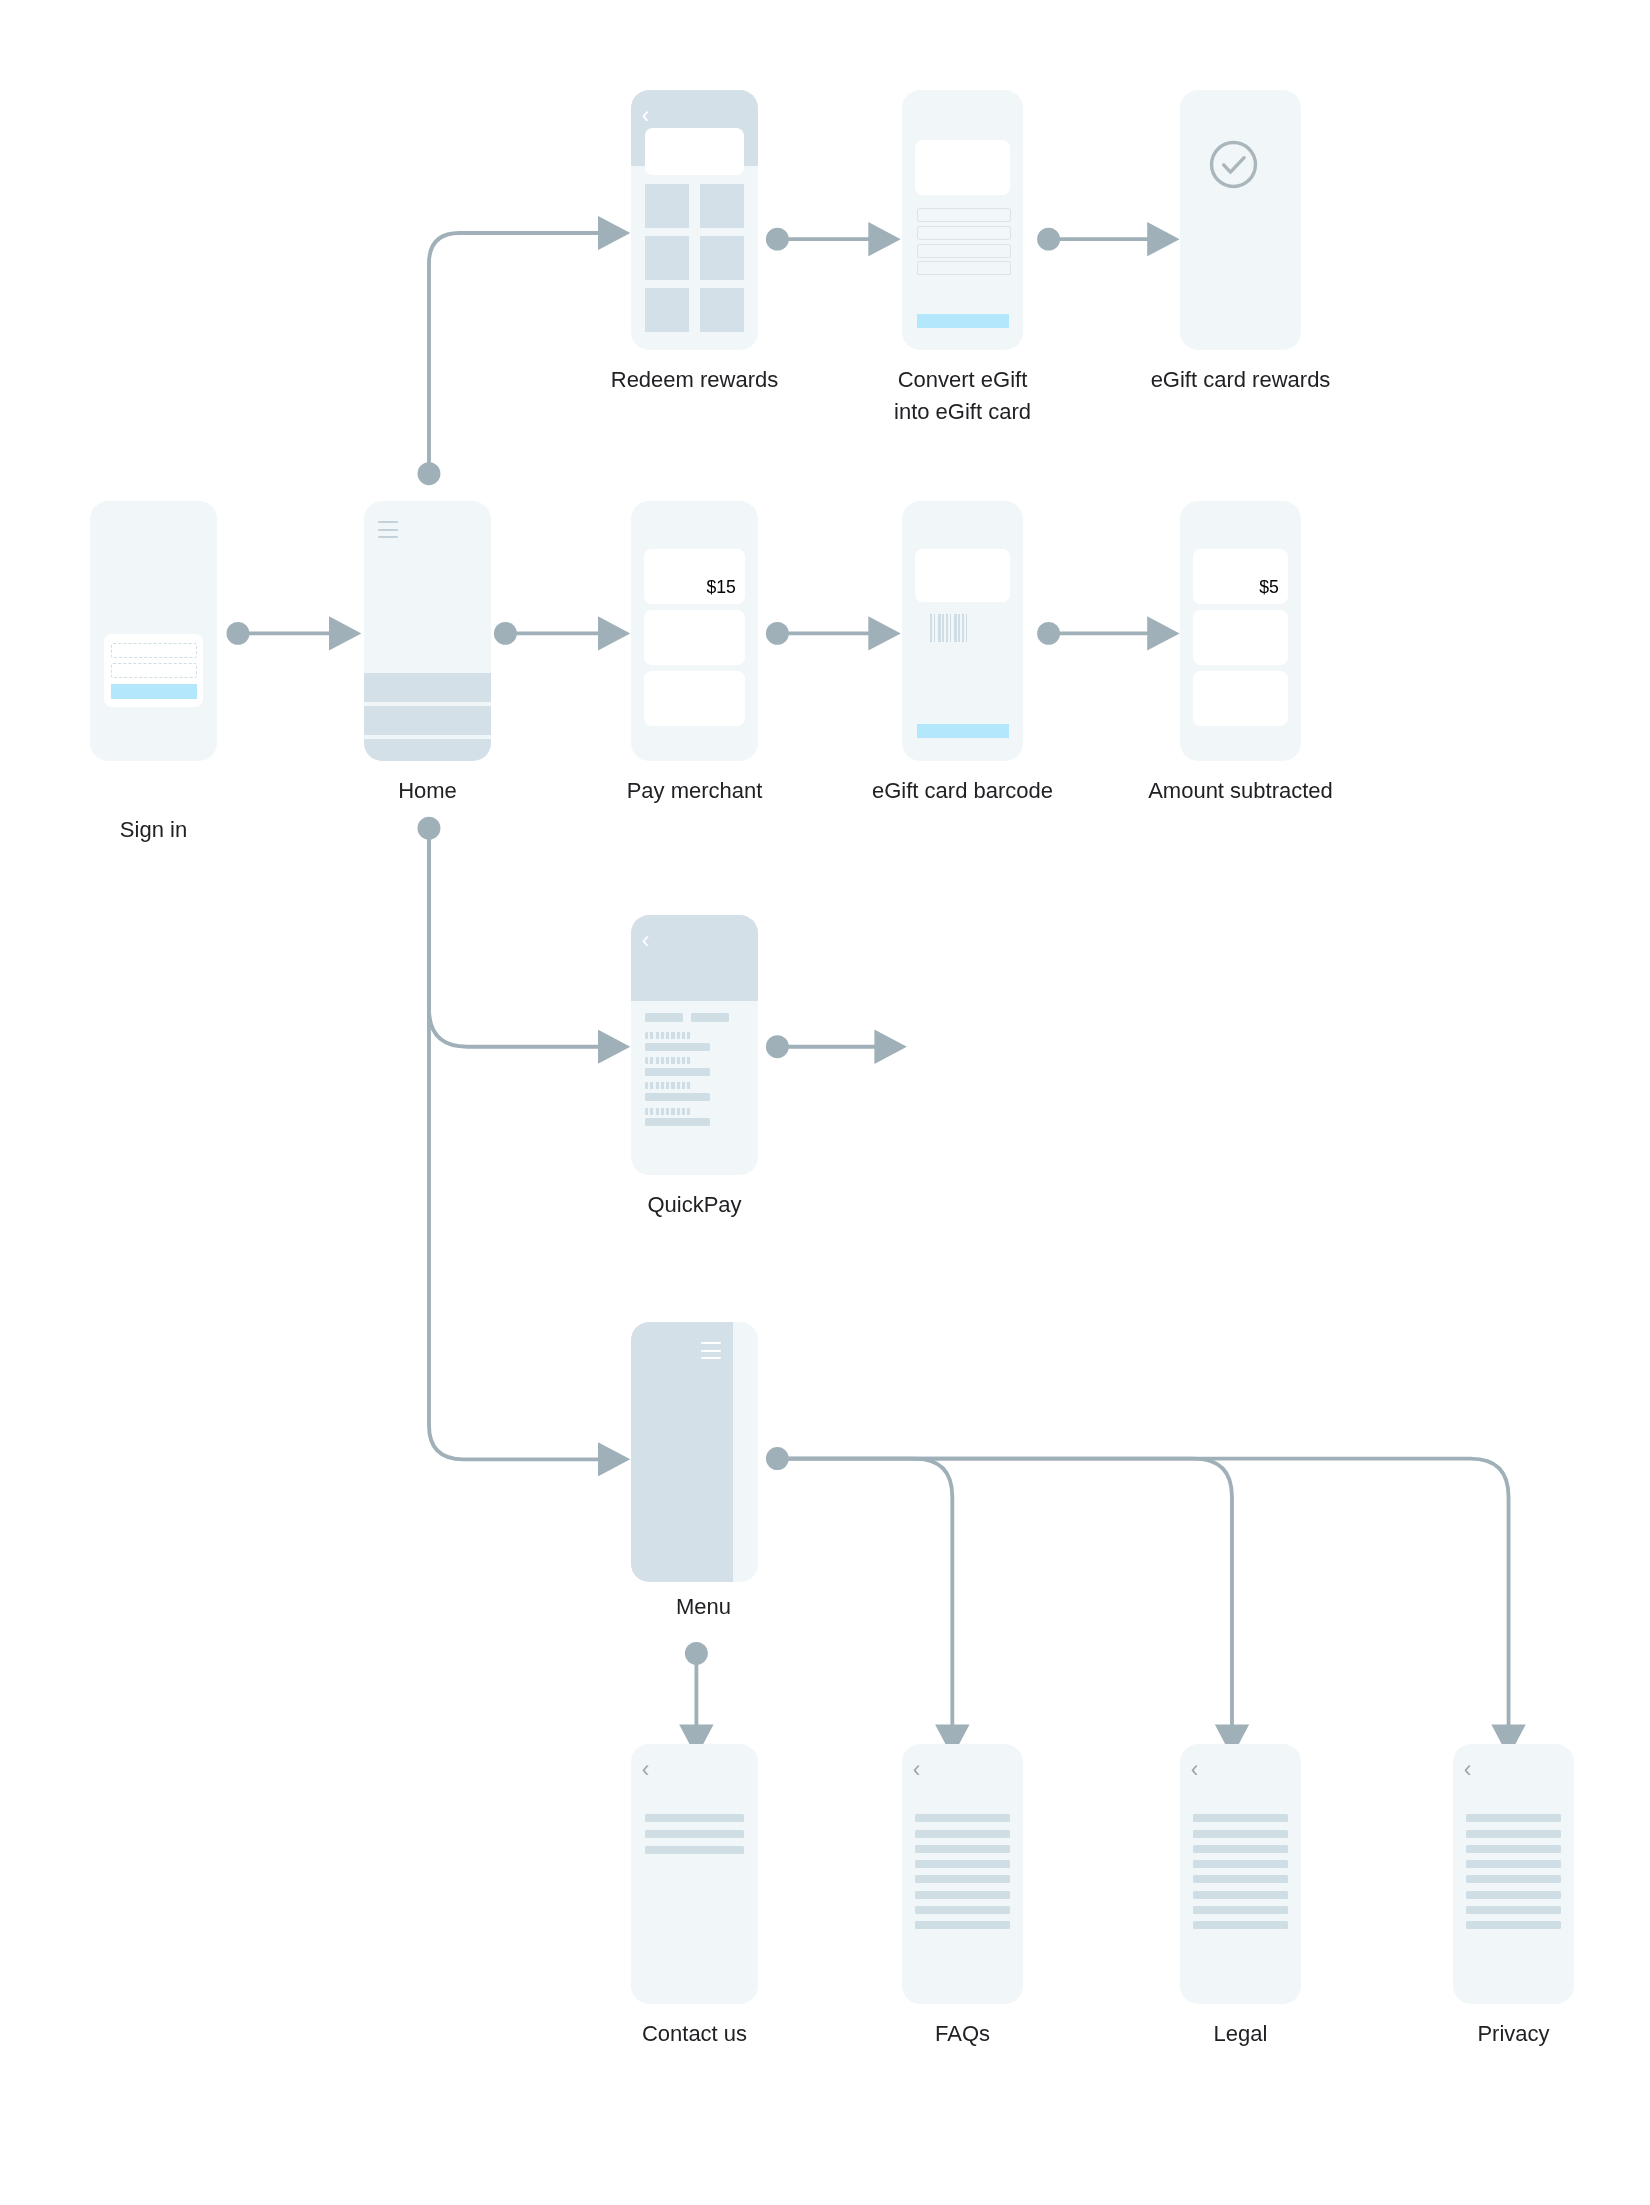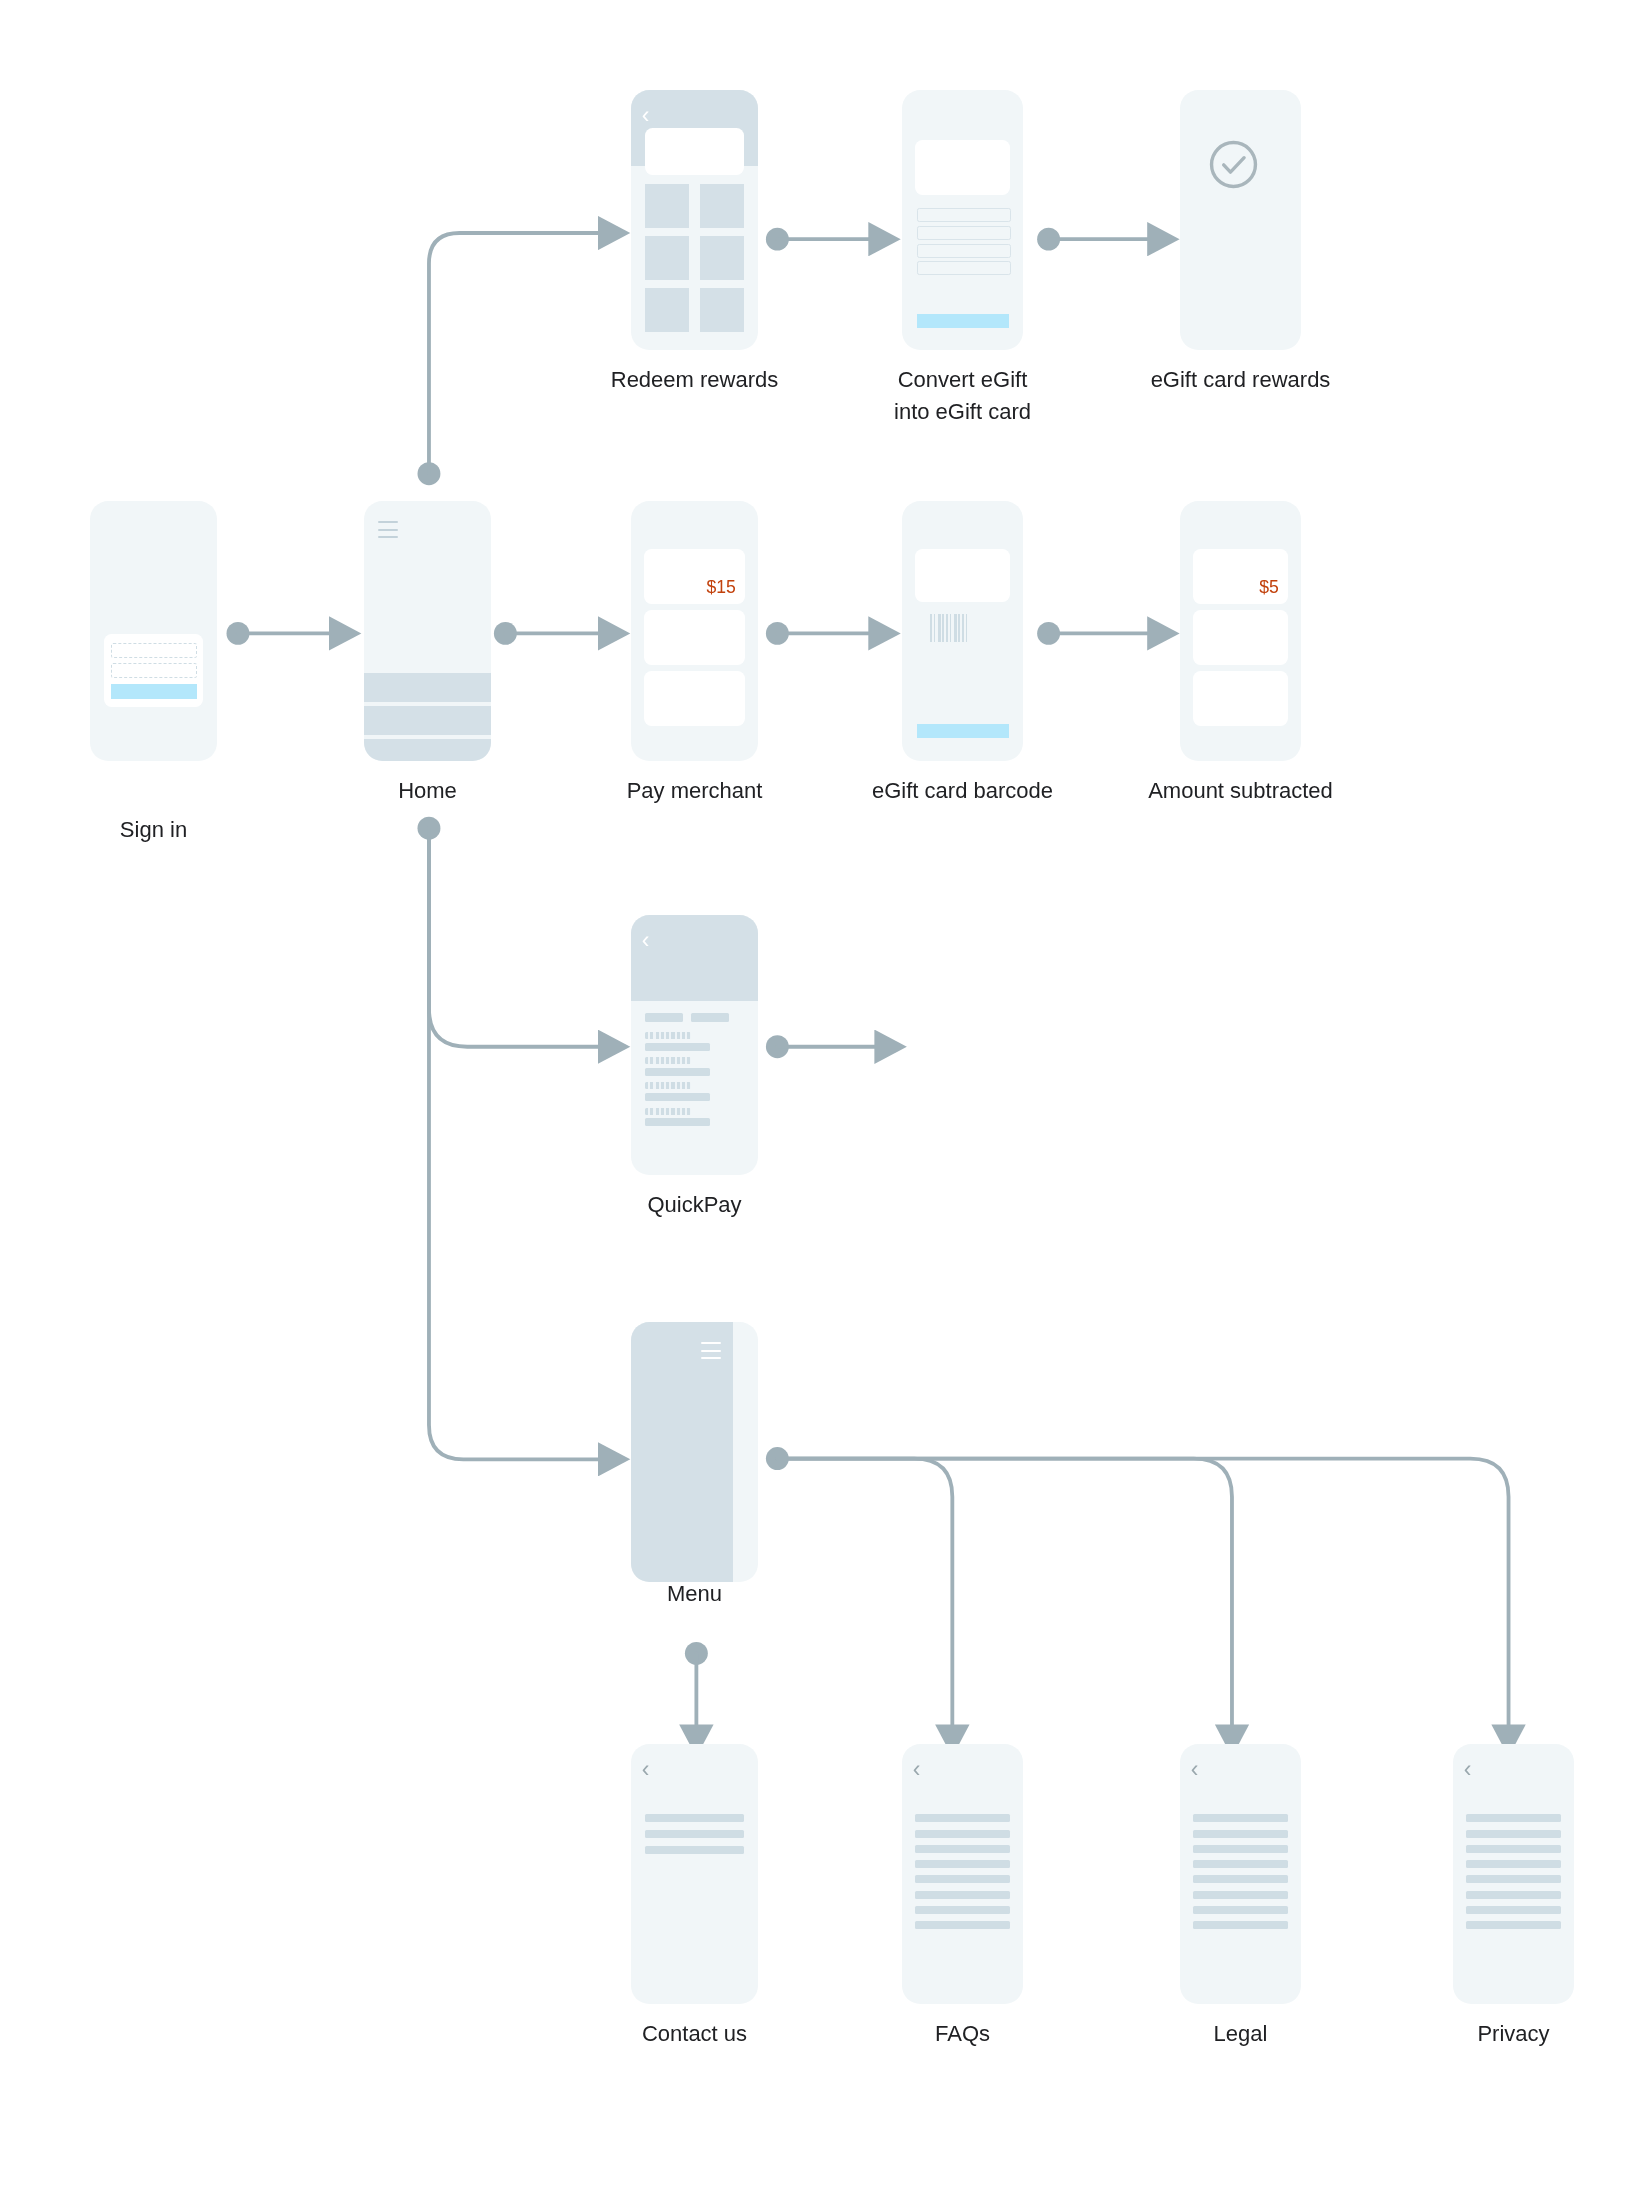--- a/index.html
+++ b/index.html
@@ -69,21 +69,21 @@
     font-family: "Liberation Sans", sans-serif;
   }
   .chev.dark { color: #9aa8ae; }
   .whitecard {
     position: absolute;
     background: #ffffff;
     border-radius: 7.6px;
   }
   .amt {
     position: absolute;
-    color: #c2410c;
+    color: #000000;
     font-size: 17.6px;
     font-family: "Liberation Sans", sans-serif;
   }
   .tile {
     position: absolute;
     background: #d4e0e7;
   }
   .row-outline {
     position: absolute;
     border: 1.5px solid #d9e4ea;
@@ -328,21 +328,21 @@
 
   <div class="node" style="left:631px; top:1322px;">
     <div class="phone" style="width:127px; height:260px;">
       <div class="drawer" style="width:80%;"></div>
       <div class="hamb ondark" style="left:70px; top:20px; width:20px;">
         <i></i>
           <i></i>
           <i></i>
       </div>
     </div>
-    <div class="caption" style="top:256px;">Menu</div>
+    <div class="caption" style="top:269px;margin-left:9px;">Menu</div>
   </div>
 
   <div class="node" style="left:631px; top:1744px;">
     <div class="phone" style="width:127px; height:260px;">
       <div class="chev dark" style="left:10.7px; top:13.8px;">‹</div>
       <div class="tline" style="left:13.8px; top:70px;  width:99px; height:8.4px;"></div>
       <div class="tline" style="left:13.8px; top:86px; width:99px; height:8.4px;"></div>
       <div class="tline" style="left:13.8px; top:102px; width:99px; height:8.4px;"></div>
     </div>
     <div class="caption" style="top:274px;">Contact us</div>

